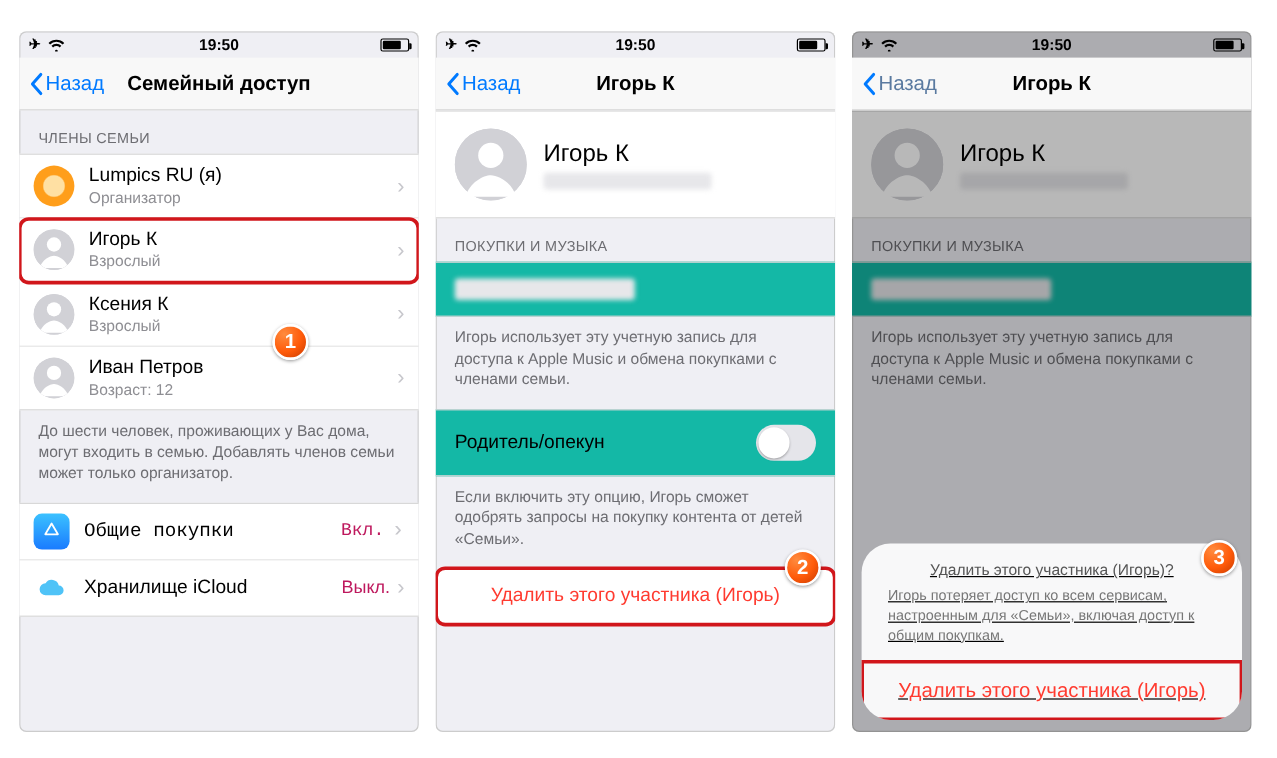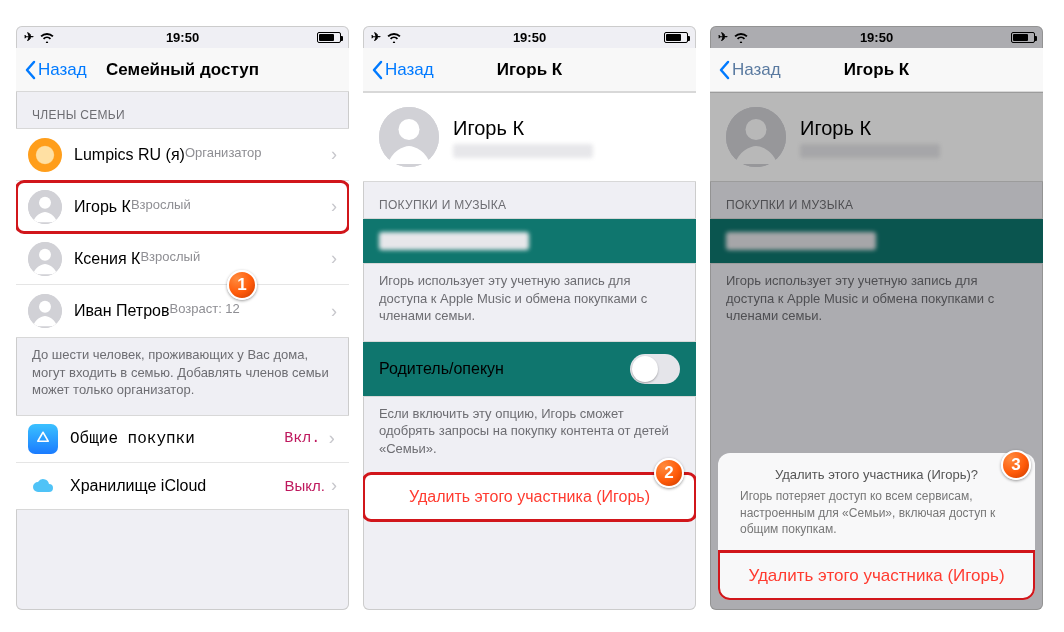--- a/index.html
+++ b/index.html
@@ -13,43 +13,43 @@
   .sb-left, .sb-right{display:flex; align-items:center; gap:6px;}
   .sb-center{position:absolute; left:50%; transform:translateX(-50%); font-size:13px; font-weight:600;}
   .navbar{ height:44px; background:#F8F8F8; border-bottom:1px solid #d8d8d8; display:flex; align-items:center; padding:0 8px; position:relative; z-index:20;}
   .navback{ display:flex; align-items:center; color:#007AFF; font-size:17px; gap:2px;}
   .navtitle{ position:absolute; left:50%; transform:translateX(-50%); font-size:17px; font-weight:600;}
   .section-header{ font-size:12px; color:#6D6D72; letter-spacing:0.3px; padding:16px 16px 6px;}
   .cell-group{ background:#fff; border-top:1px solid #d8d8d8; border-bottom:1px solid #d8d8d8;}
   .cell{ display:flex; align-items:center; padding:8px 12px; min-height:52px; border-bottom:1px solid #e5e5e5; position:relative;}
   .cell:last-child{border-bottom:none;}
   .cell .avatar{ width:34px; height:34px; border-radius:50%; background:#D1D1D6; margin-right:12px; flex:0 0 34px; display:flex; align-items:center; justify-content:center; overflow:hidden;}
-  .cell .labels{ flex:1; display:flex; line-height:1.25;}
+  .cell .labels{ flex:1; display:flex; flex-direction:column; line-height:1.25;}
   .cell .title{ font-size:16px; color:#000;}
   .cell .sub{ font-size:13px; color:#8E8E93;}
   .cell .chev{ color:#C7C7CC; font-size:18px; font-weight:300;}
   .cell .value{ color:#be185d; font-size:15px; margin-right:6px;}
   .link-row{ padding:12px 16px; background:#fff; border-bottom:1px solid #d8d8d8;}
   .link{ color:#007AFF; font-size:16px;}
   .footer-text{ font-size:13px; color:#6D6D72; padding:8px 16px 16px; line-height:1.35;}
   .icon-app{ width:30px; height:30px; border-radius:7px; margin-right:12px; flex:0 0 30px; display:flex; align-items:center; justify-content:center;}
   .highlight{ outline:3px solid #D1161B; border-radius:8px; outline-offset:-2px; position:relative;}
   .badge{ position:absolute; width:30px; height:30px; border-radius:50%; background:radial-gradient(circle at 30% 25%, #ff8b3e 0%, #ff5b0a 55%, #c73a00 100%); color:#fff; font-weight:700; font-size:17px; display:flex; align-items:center; justify-content:center; border:2px solid #fff; box-shadow:0 1px 3px rgba(0,0,0,0.4); z-index:40;}
   .profile-block{ background:#fff; border-bottom:1px solid #d8d8d8; border-top:1px solid #d8d8d8; padding:14px 16px; display:flex; align-items:center; gap:14px;}
   .profile-block .bigavatar{ width:60px; height:60px; border-radius:50%; background:#D1D1D6; flex:0 0 60px;}
   .profile-block .ptitle{ font-size:20px;}
   .profile-block .psub{ height:14px; width:140px; background:#e7e7ea; border-radius:3px; filter:blur(2px); margin-top:4px;}
-  .single-cell{ background:#0f766e; border-top:1px solid #d8d8d8; border-bottom:1px solid #d8d8d8; padding:12px 16px; display:flex; align-items:center; justify-content:space-between; min-height:46px;}
+  .single-cell{ background:#14b8a6; border-top:1px solid #d8d8d8; border-bottom:1px solid #d8d8d8; padding:12px 16px; display:flex; align-items:center; justify-content:space-between; min-height:46px;}
   .blurrow{height:18px; width:150px; background:#e7e7ea; filter:blur(2px); border-radius:3px;}
   .switch{ width:50px; height:30px; border-radius:15px; background:#E5E5EA; position:relative;}
   .switch::after{content:""; position:absolute; left:2px; top:2px; width:26px; height:26px; background:#fff; border-radius:50%; box-shadow:0 1px 2px rgba(0,0,0,0.3);}
   .danger-cell{ background:#fff; border-top:1px solid #d8d8d8; border-bottom:1px solid #d8d8d8; padding:14px 12px; text-align:center; color:#FF3B30; font-size:16px;}
   
   .sheet{ position:absolute; left:8px; right:8px; bottom:10px; display:flex; flex-direction:column; gap:8px;}
-  .sheet-group{ background:#F8F8F9; border-radius:12px; overflow:hidden;}
+  .sheet-group{ background:#F8F8F9; border-radius:24px; overflow:hidden;text-decoration:underline;}
   .sheet-text{ padding:14px 18px 4px; text-align:center; font-size:13px; color:#555;}
   .sheet-sub{ padding:2px 22px 14px; text-align:left; font-size:12px; color:#777; line-height:1.35;}
   .sheet-btn{ border-top:1px solid #ddd; text-align:center; padding:14px 8px; font-size:17px;}
   .sheet-btn.danger{ color:#FF3B30;}
   .sheet-cancel{ background:#fff; border-radius:12px; text-align:center; padding:14px; font-size:17px; font-weight:600; color:#007AFF;}
   .battery{ width:24px; height:11px; border:1px solid #000; border-radius:2px; position:relative;}
   .battery::after{content:""; position:absolute; right:-3px; top:3px; width:2px; height:5px; background:#000; border-radius:0 1px 1px 0;}
   .battery .fill{ position:absolute; left:1px; top:1px; bottom:1px; width:70%; background:#000; border-radius:1px;}
   svg{display:block;}
   .avatar svg{width:34px;height:34px;}

